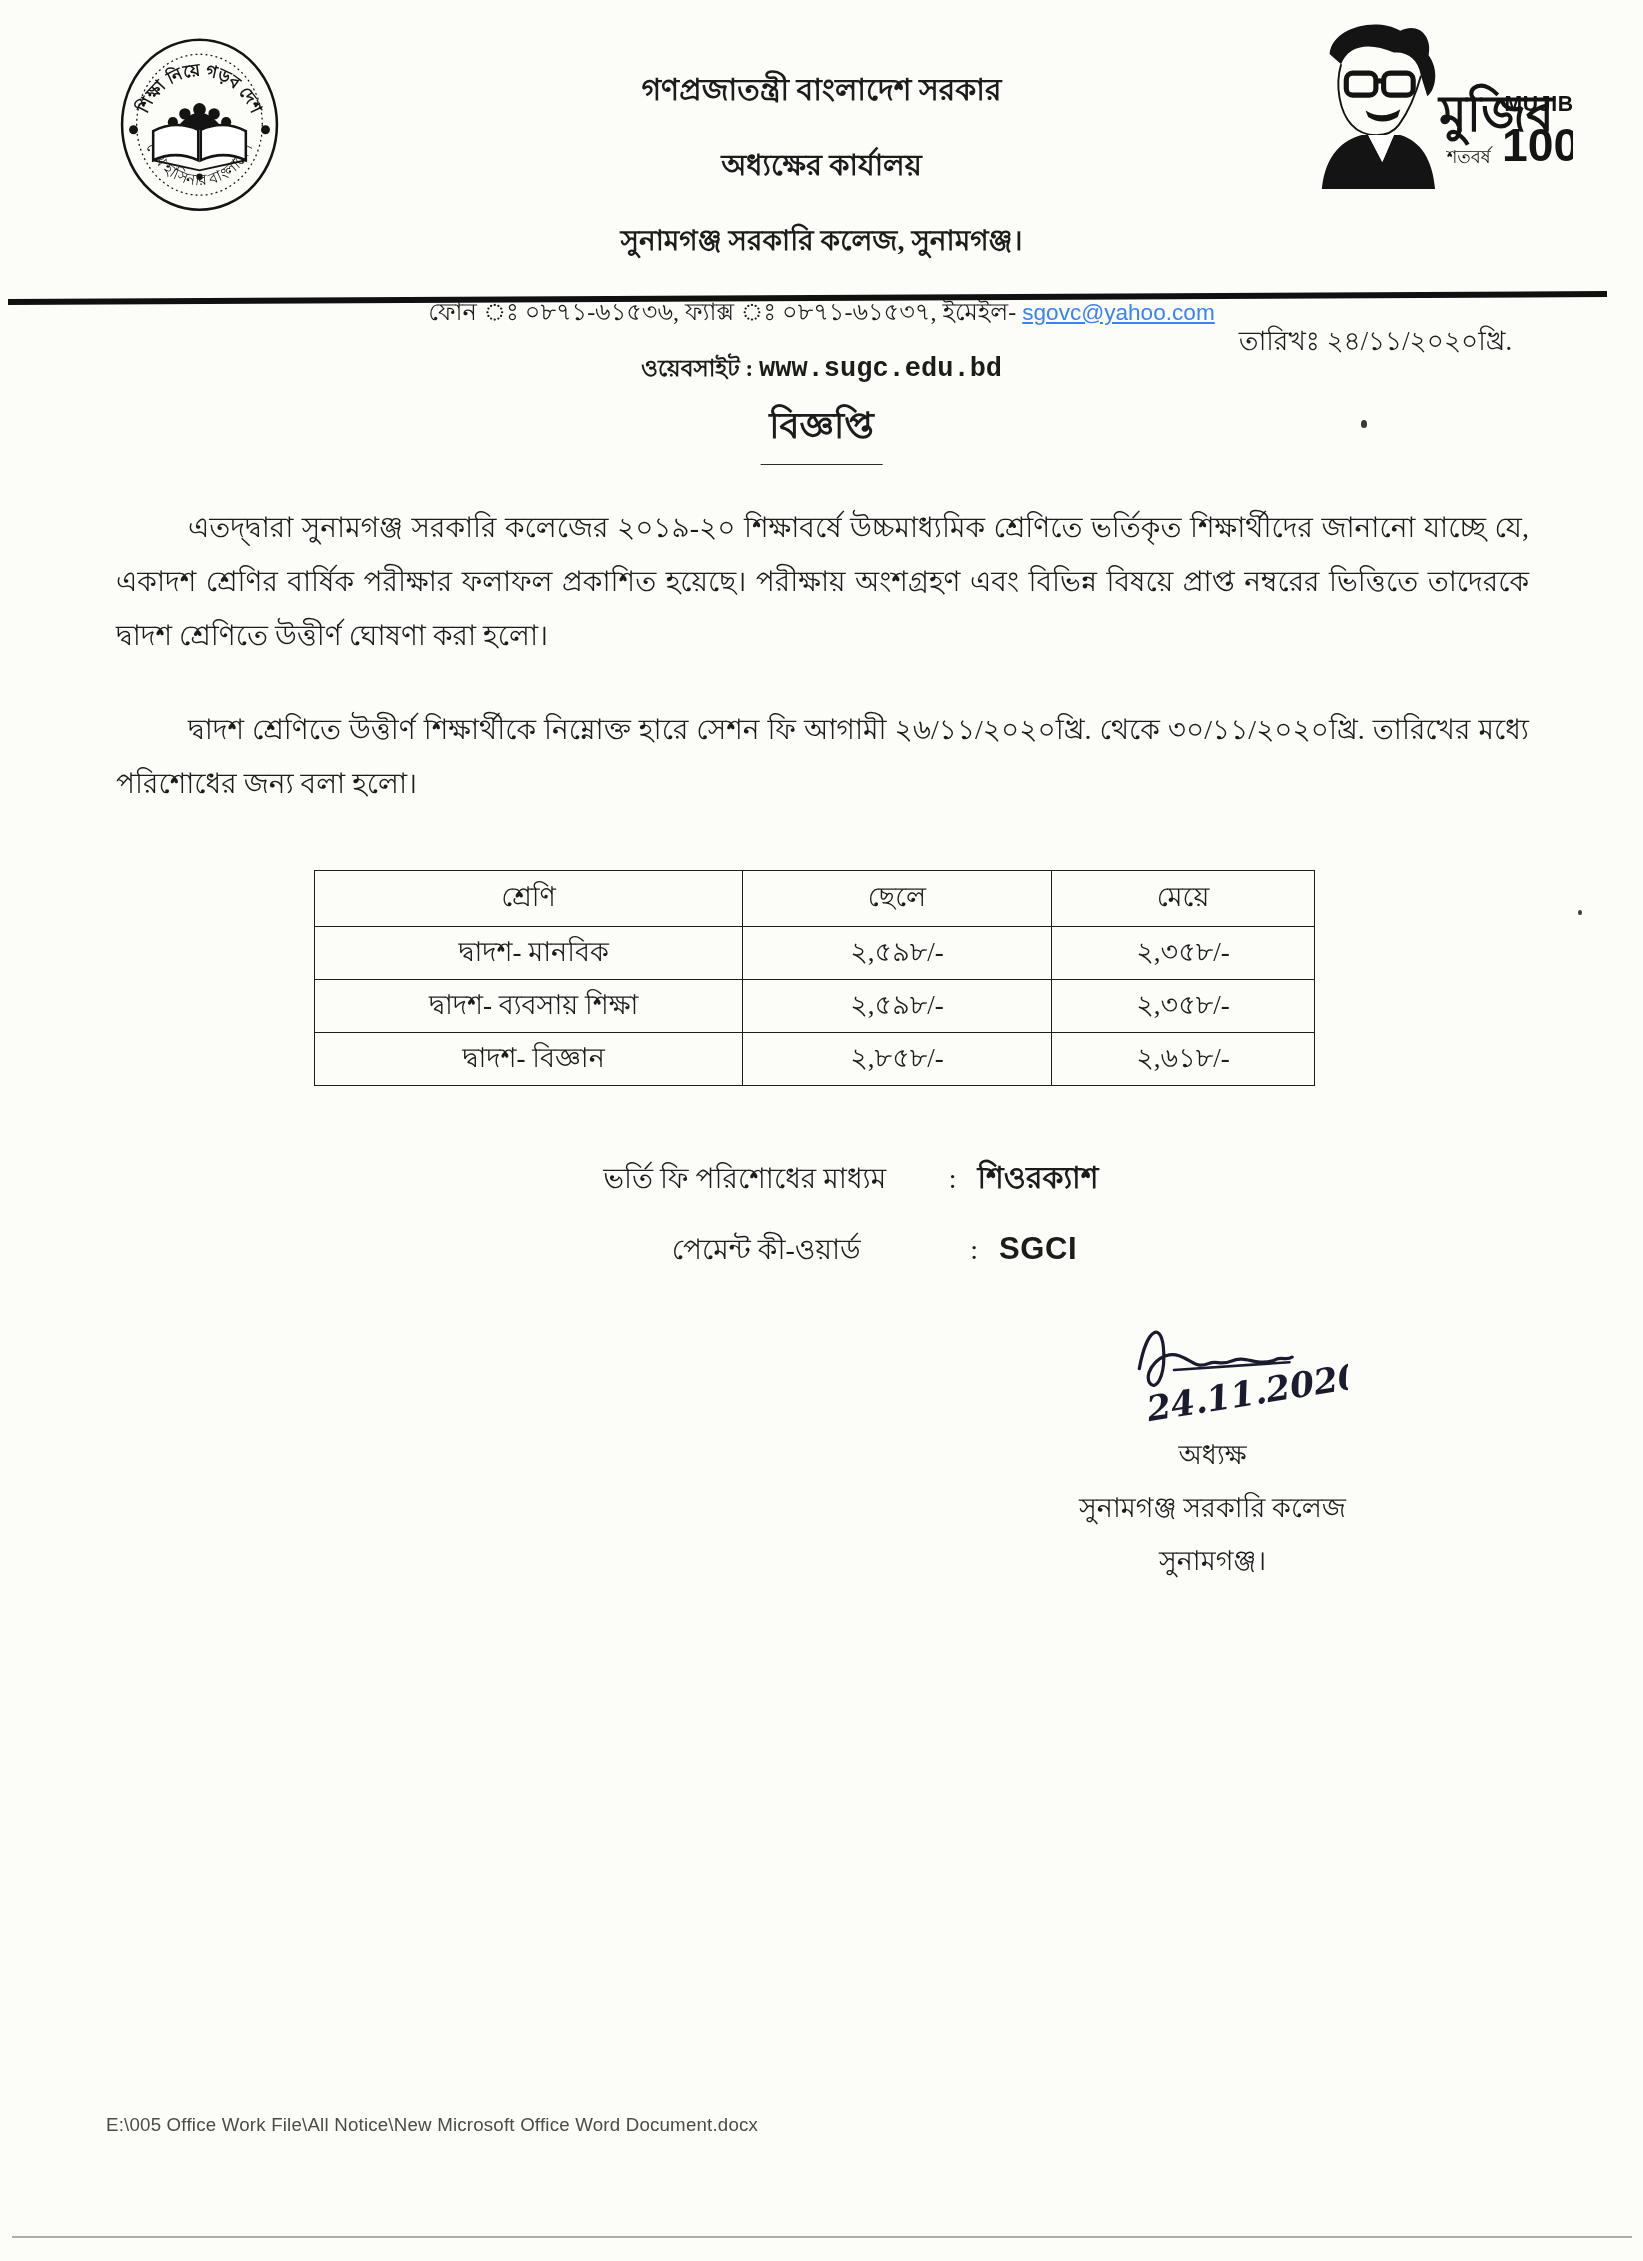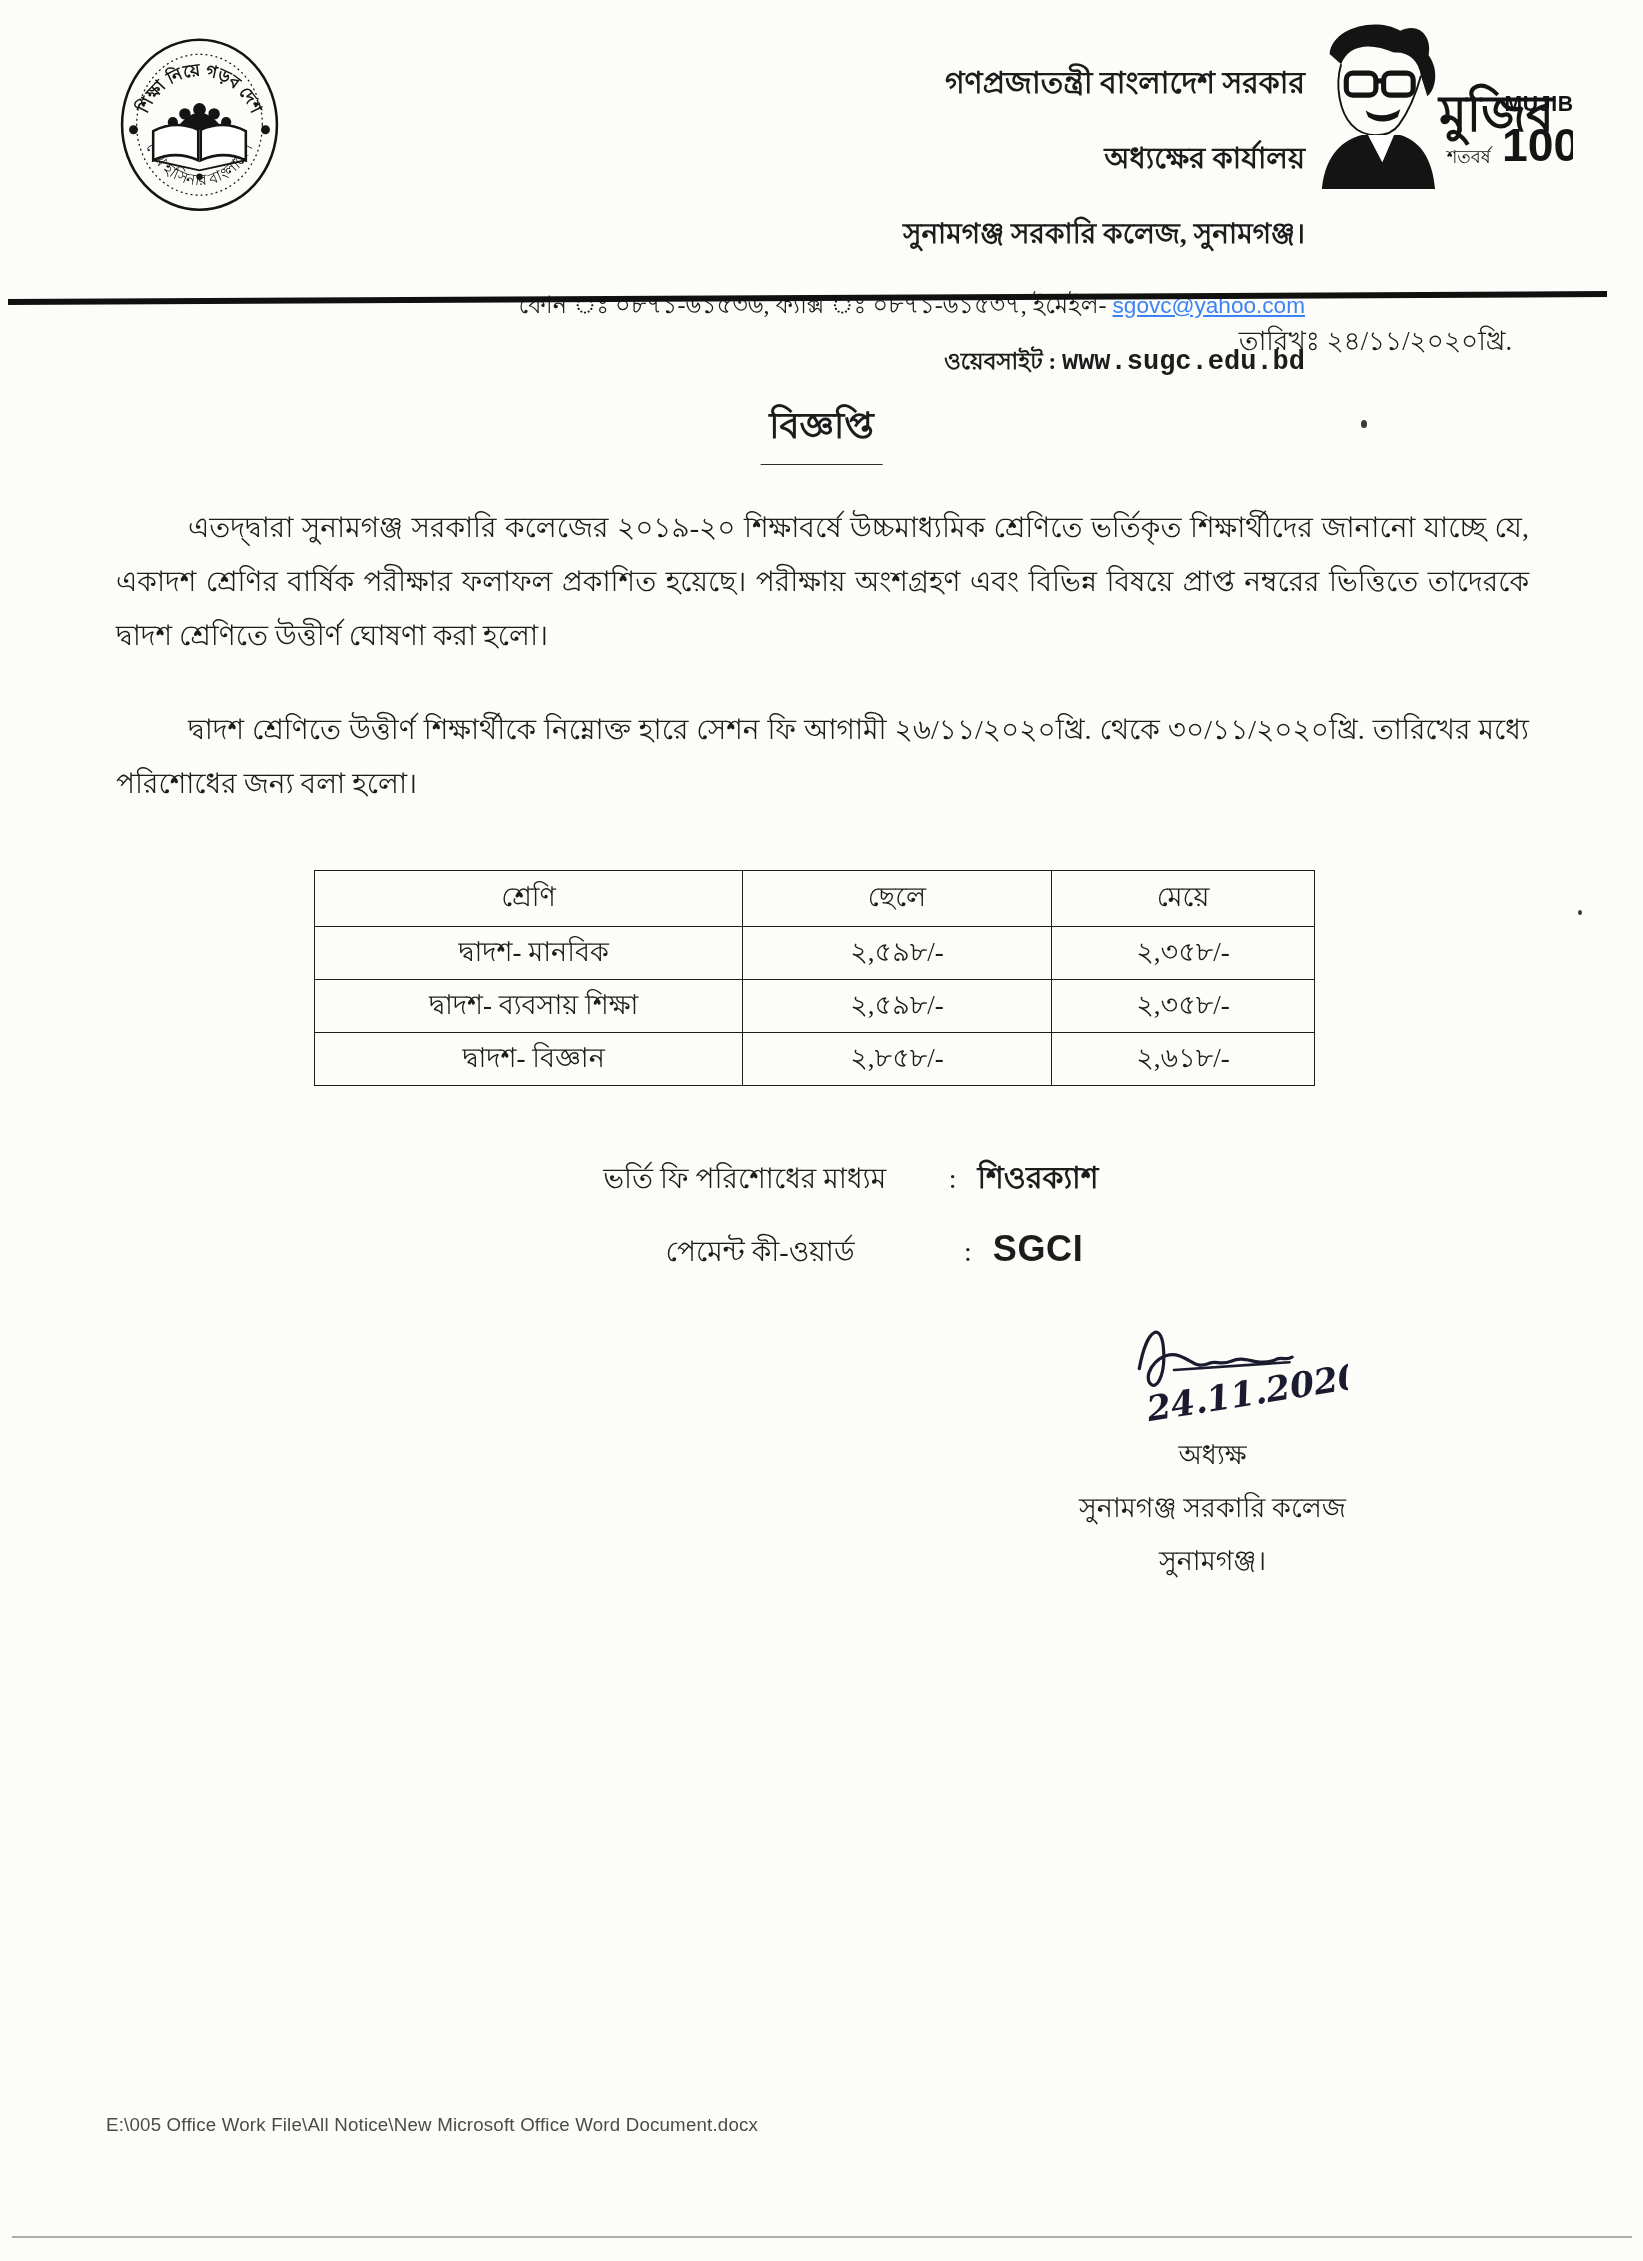--- a/index.html
+++ b/index.html
@@ -10,22 +10,22 @@
     margin:0 auto;
     background:#fcfcf9;
     overflow:hidden;
     color:#1c1c1c;
     font-family:"Liberation Serif","DejaVu Serif",serif;
   }
   
   .seal{position:absolute;left:117px;top:34px;width:165px;height:182px;}
   .mujib{position:absolute;right:70px;top:14px;width:281px;height:175px;}
   .header-center{
-    position:absolute;left:50%;top:59px;transform:translateX(-50%);
-    width:967px;text-align:right;
+    position:absolute;left:50%;top:66px;transform:translateX(-50%);
+    width:967px;text-align:center;
   }
   .h-govt{font-size:30px;font-weight:bold;margin-bottom:24.5px;}
   .h-office{font-size:29px;font-weight:bold;margin-bottom:28px;}
   .h-college{font-size:28px;font-weight:bold;margin-bottom:27px;}
   .h-contact{font-size:24px;margin-bottom:17px;}
   .h-contact .email{
     font-family:"Liberation Sans","DejaVu Sans",sans-serif;
     font-size:22.6px;text-decoration:underline;color:#3b82f6;
   }
   .h-web{font-size:23px;font-weight:bold;}
@@ -63,21 +63,21 @@
   }
   table.fees th{height:55px;}
   table.fees td{height:52px;}
   table.fees td.cls{text-align:center;padding-left:10.3px;}
   
   .payment{margin:68px 0 0 1.3px;font-size:28px;text-align:center;}
   .pay-row{margin-bottom:23px;white-space:nowrap;}
   .pay-label{display:inline-block;width:394px;}
   .pay-colon{display:inline-block;margin-right:14px;}
   .pay-value{font-weight:bold;font-size:30px;}
-  .pay-value.latin{font-family:"Liberation Sans","DejaVu Sans",sans-serif;font-size:36px;letter-spacing:0.6px;}
+  .pay-value.latin{font-family:"Liberation Sans","DejaVu Sans",sans-serif;font-size:31px;letter-spacing:0.6px;}
   
   .signature{position:absolute;left:1000px;top:1307px;width:425px;text-align:center;}
   .sig-scrawl{display:block;margin:0 auto;}
   .sig-line{font-size:27px;line-height:53px;}
   
   .file-path{
     position:absolute;left:106px;top:2114px;
     font-family:"Liberation Sans","DejaVu Sans",sans-serif;
     font-size:18.7px;color:#4b4b4b;letter-spacing:0.2px;
   }

